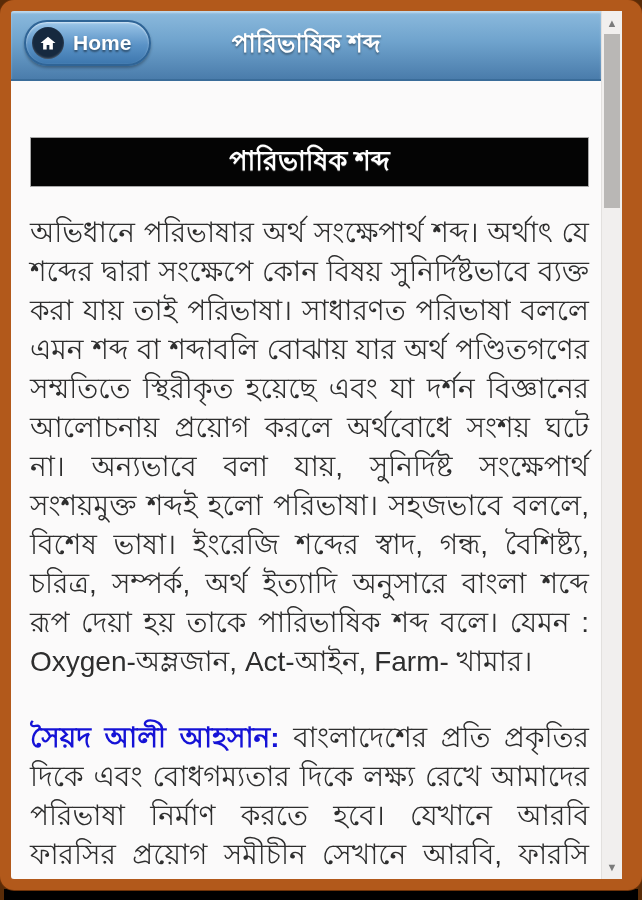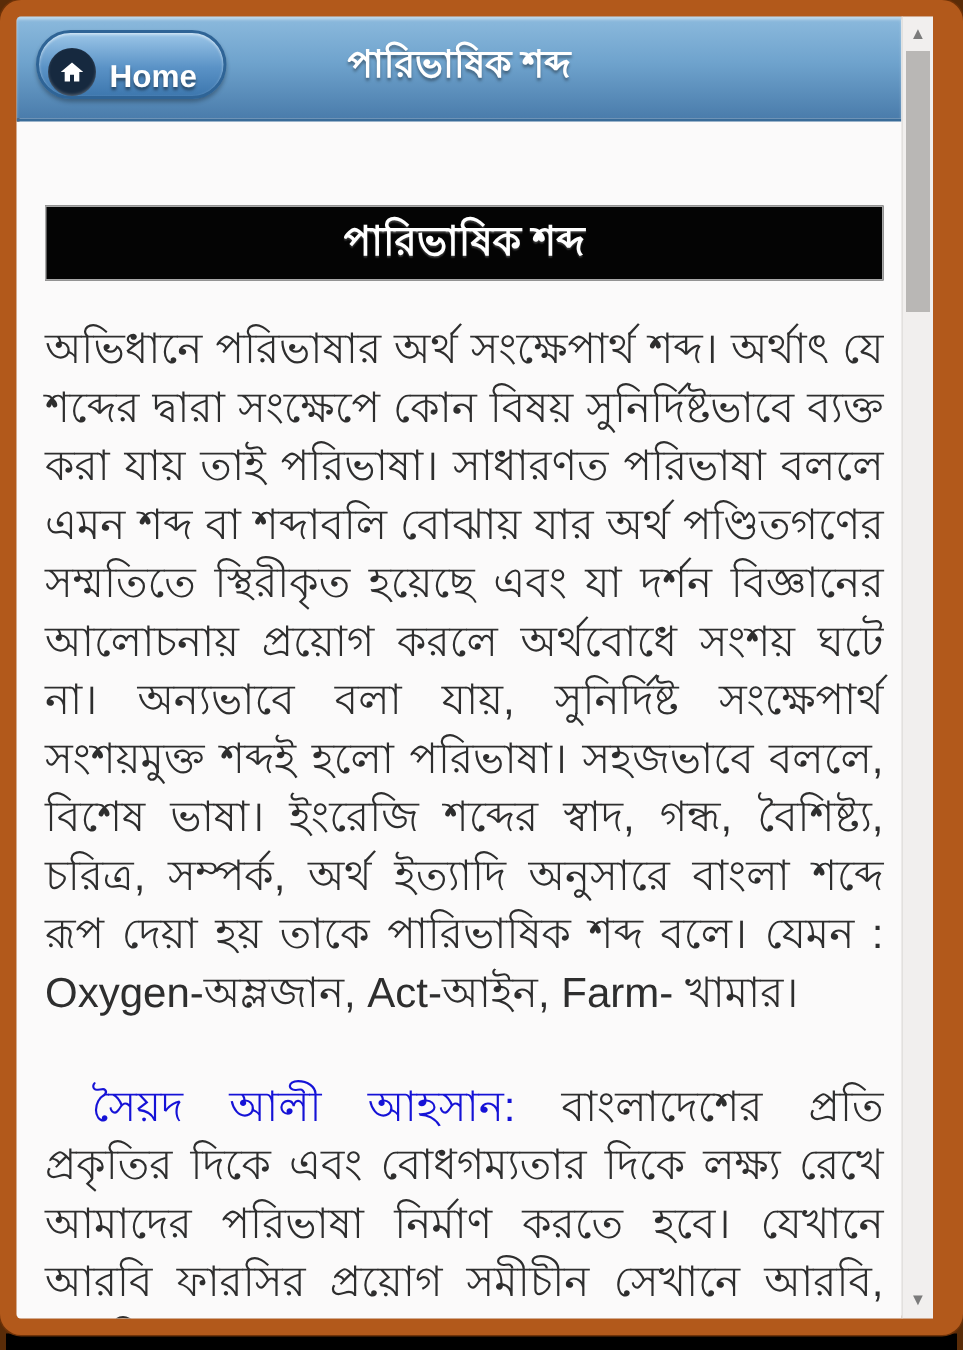--- a/index.html
+++ b/index.html
@@ -30,21 +30,21 @@
     position:absolute;left:0;right:0;top:0;height:68px;line-height:64px;
     text-align:center;color:#fff;font-weight:bold;font-size:25px;
     text-shadow:0 2px 2px rgba(0,0,0,.35);
   }
   .home-btn{
     position:absolute;left:13px;top:9px;height:46px;box-sizing:border-box;
     min-width:108px;border-radius:24px;
     background:linear-gradient(#9cc6e8 0%,#5a92c6 55%,#3d77ae 100%);
     border:2px solid #2f6496;
     box-shadow:0 2px 3px rgba(0,0,0,.3), inset 0 1px 2px rgba(255,255,255,.6);
-    display:flex;align-items:flex-end;gap:9px;padding:0 18px 0 6px;cursor:pointer;
+    display:flex;align-items:center;gap:9px;padding:0 18px 0 6px;cursor:pointer;
   }
   .home-circle{
     width:32px;height:32px;border-radius:50%;background:#16293f;
     box-shadow:inset 0 -1px 2px rgba(255,255,255,.25);
     display:flex;align-items:center;justify-content:center;flex:0 0 auto;
   }
   .home-circle svg{width:18px;height:18px;display:block;}
   .home-label{color:#fff;font-weight:bold;font-size:21px;text-shadow:0 2px 2px rgba(0,0,0,.45);}
   
   .content{
@@ -58,21 +58,21 @@
     text-shadow:0 1px 1px rgba(255,255,255,.2);
   }
   .para{
     margin:26px 0 0 0;color:#2e2e2e;font-size:28px;line-height:39px;
     text-align:justify;
   }
   .section-heading{
     margin:20px 0 0 0;color:#1512d6;font-size:22px;font-weight:bold;line-height:30px;
   }
   .opinion{margin-top:37px;}
-  .opinion-name{color:#1512d6;font-weight:normal;margin-left:31px;}
+  .opinion-name{color:#1512d6;font-weight:bold;}
   
   .scrollbar{
     flex:0 0 20px;width:20px;position:relative;background:#f1efee;
     border-left:1px solid #e2e0de;
   }
   .sb-arrow{
     position:absolute;left:0;width:20px;height:20px;line-height:20px;
     text-align:center;color:#7b7b7b;font-size:11px;cursor:pointer;user-select:none;
   }
   .sb-up{top:2px;}

